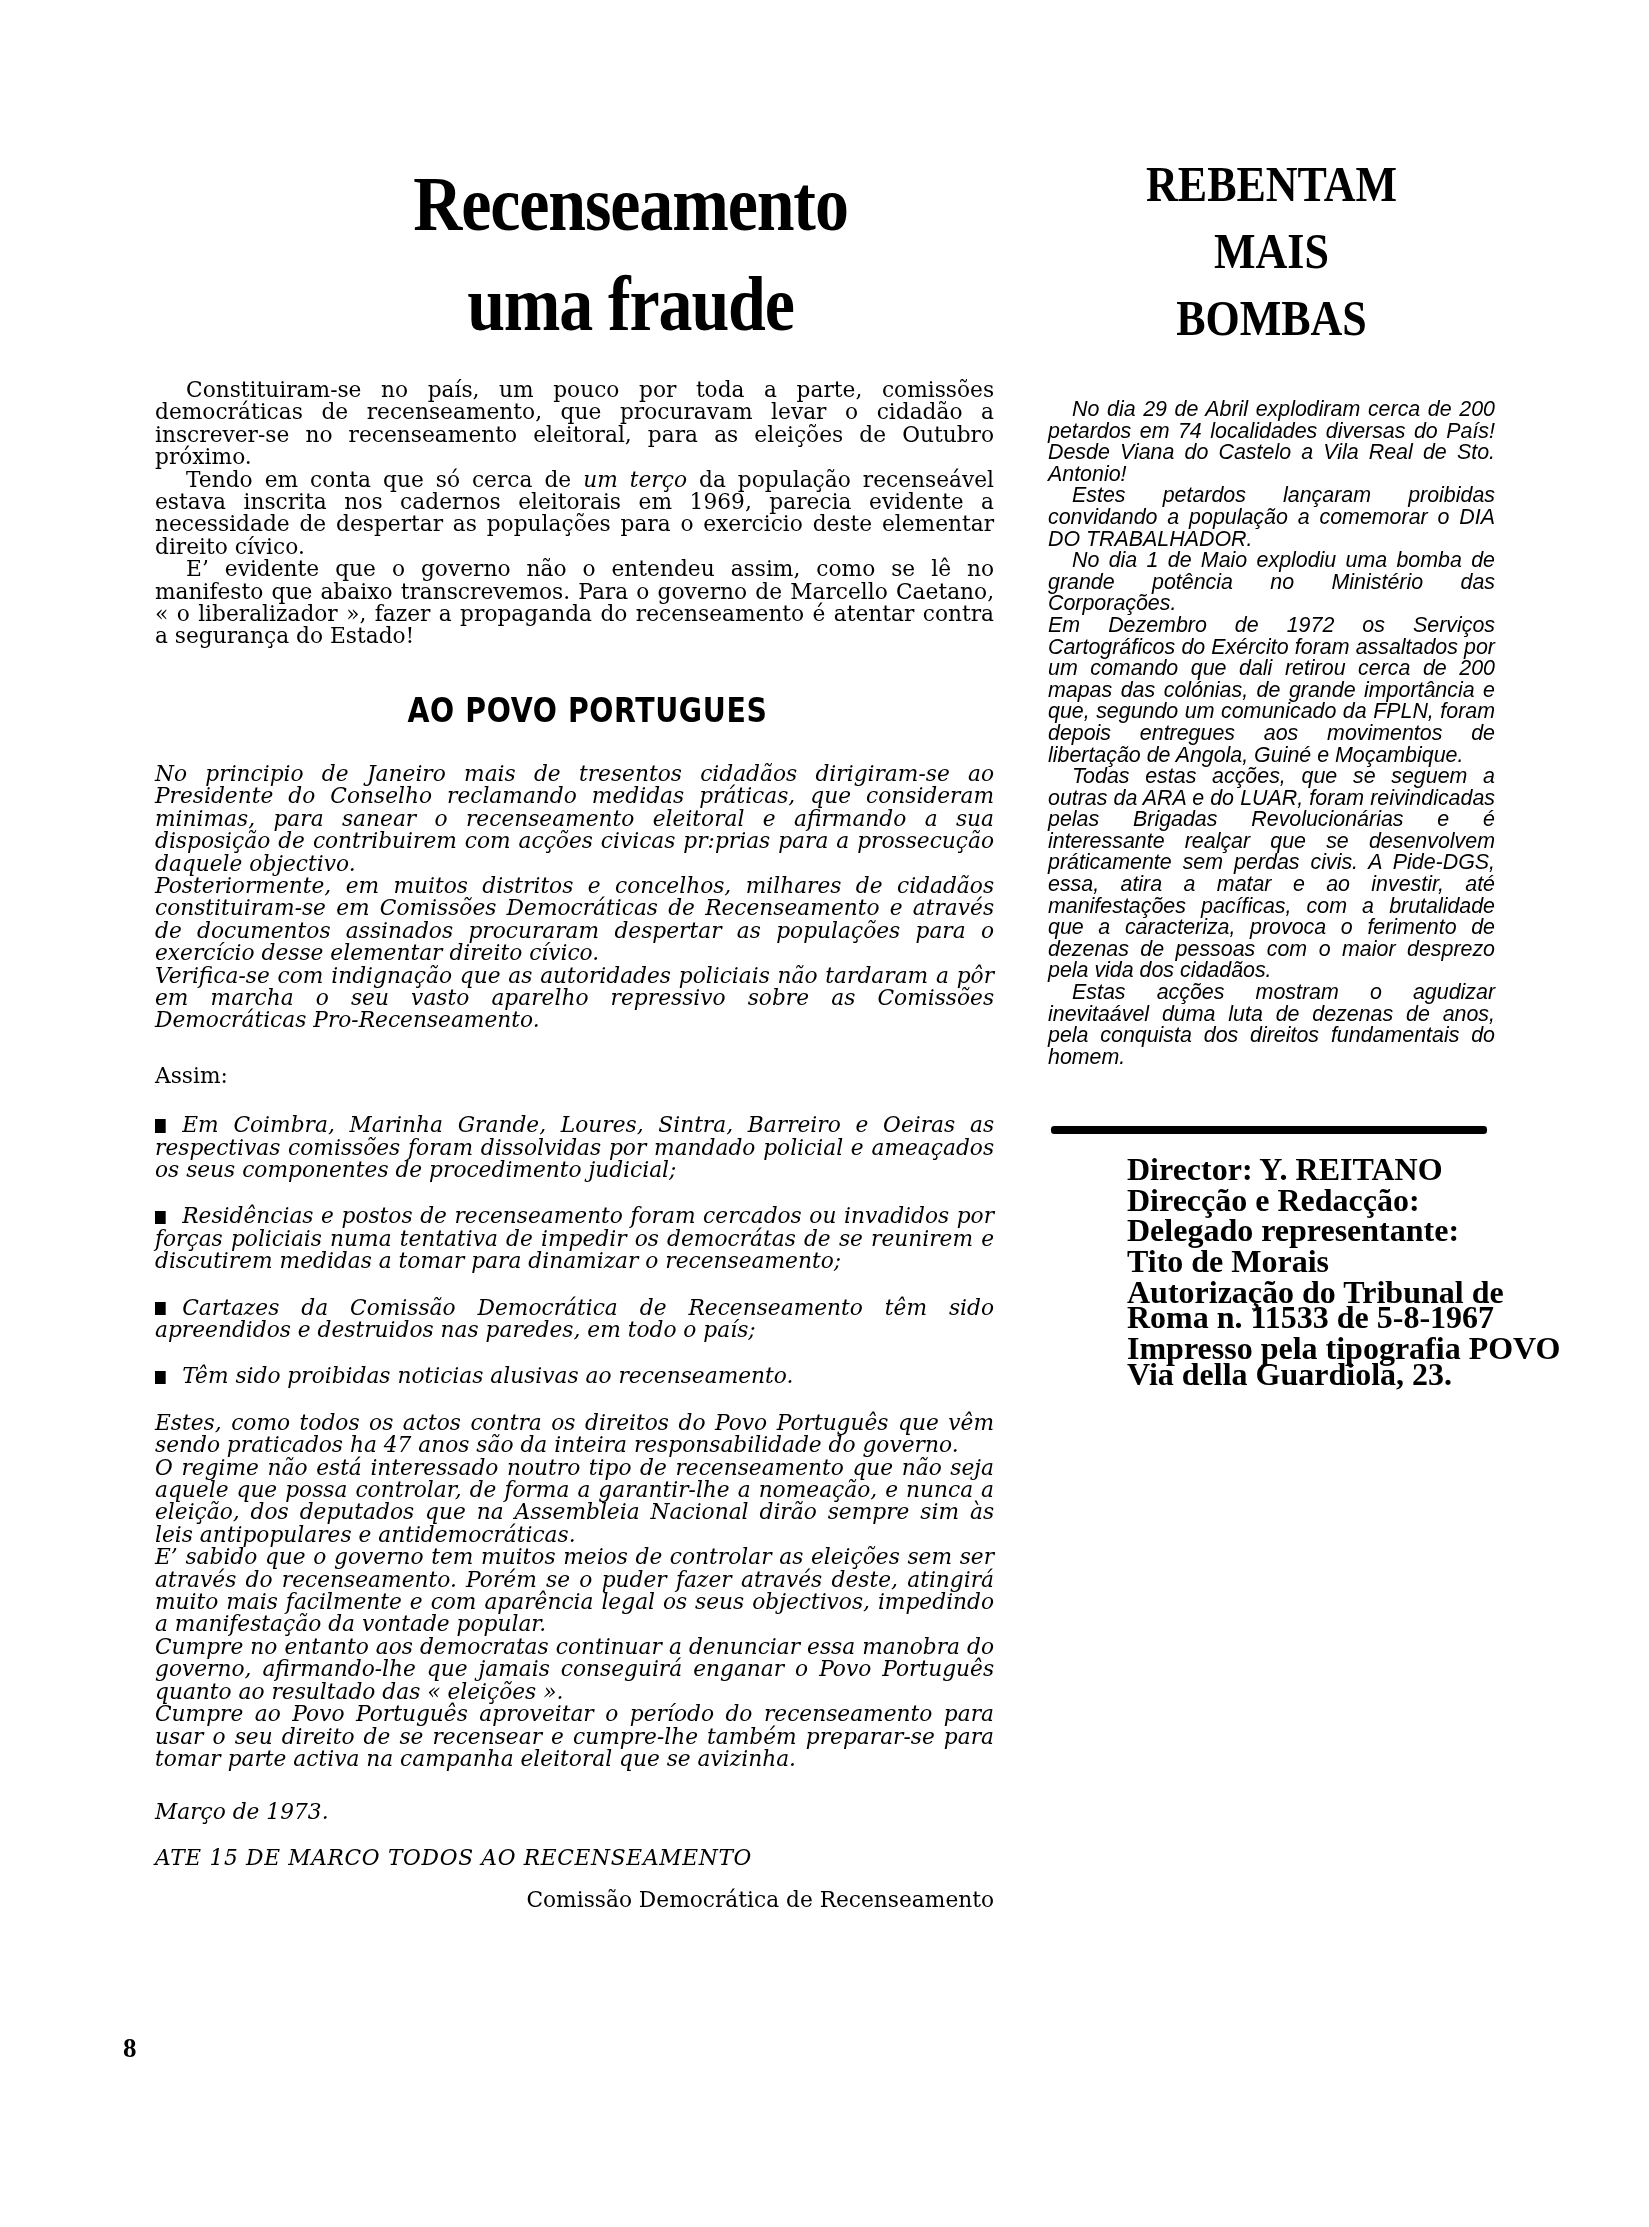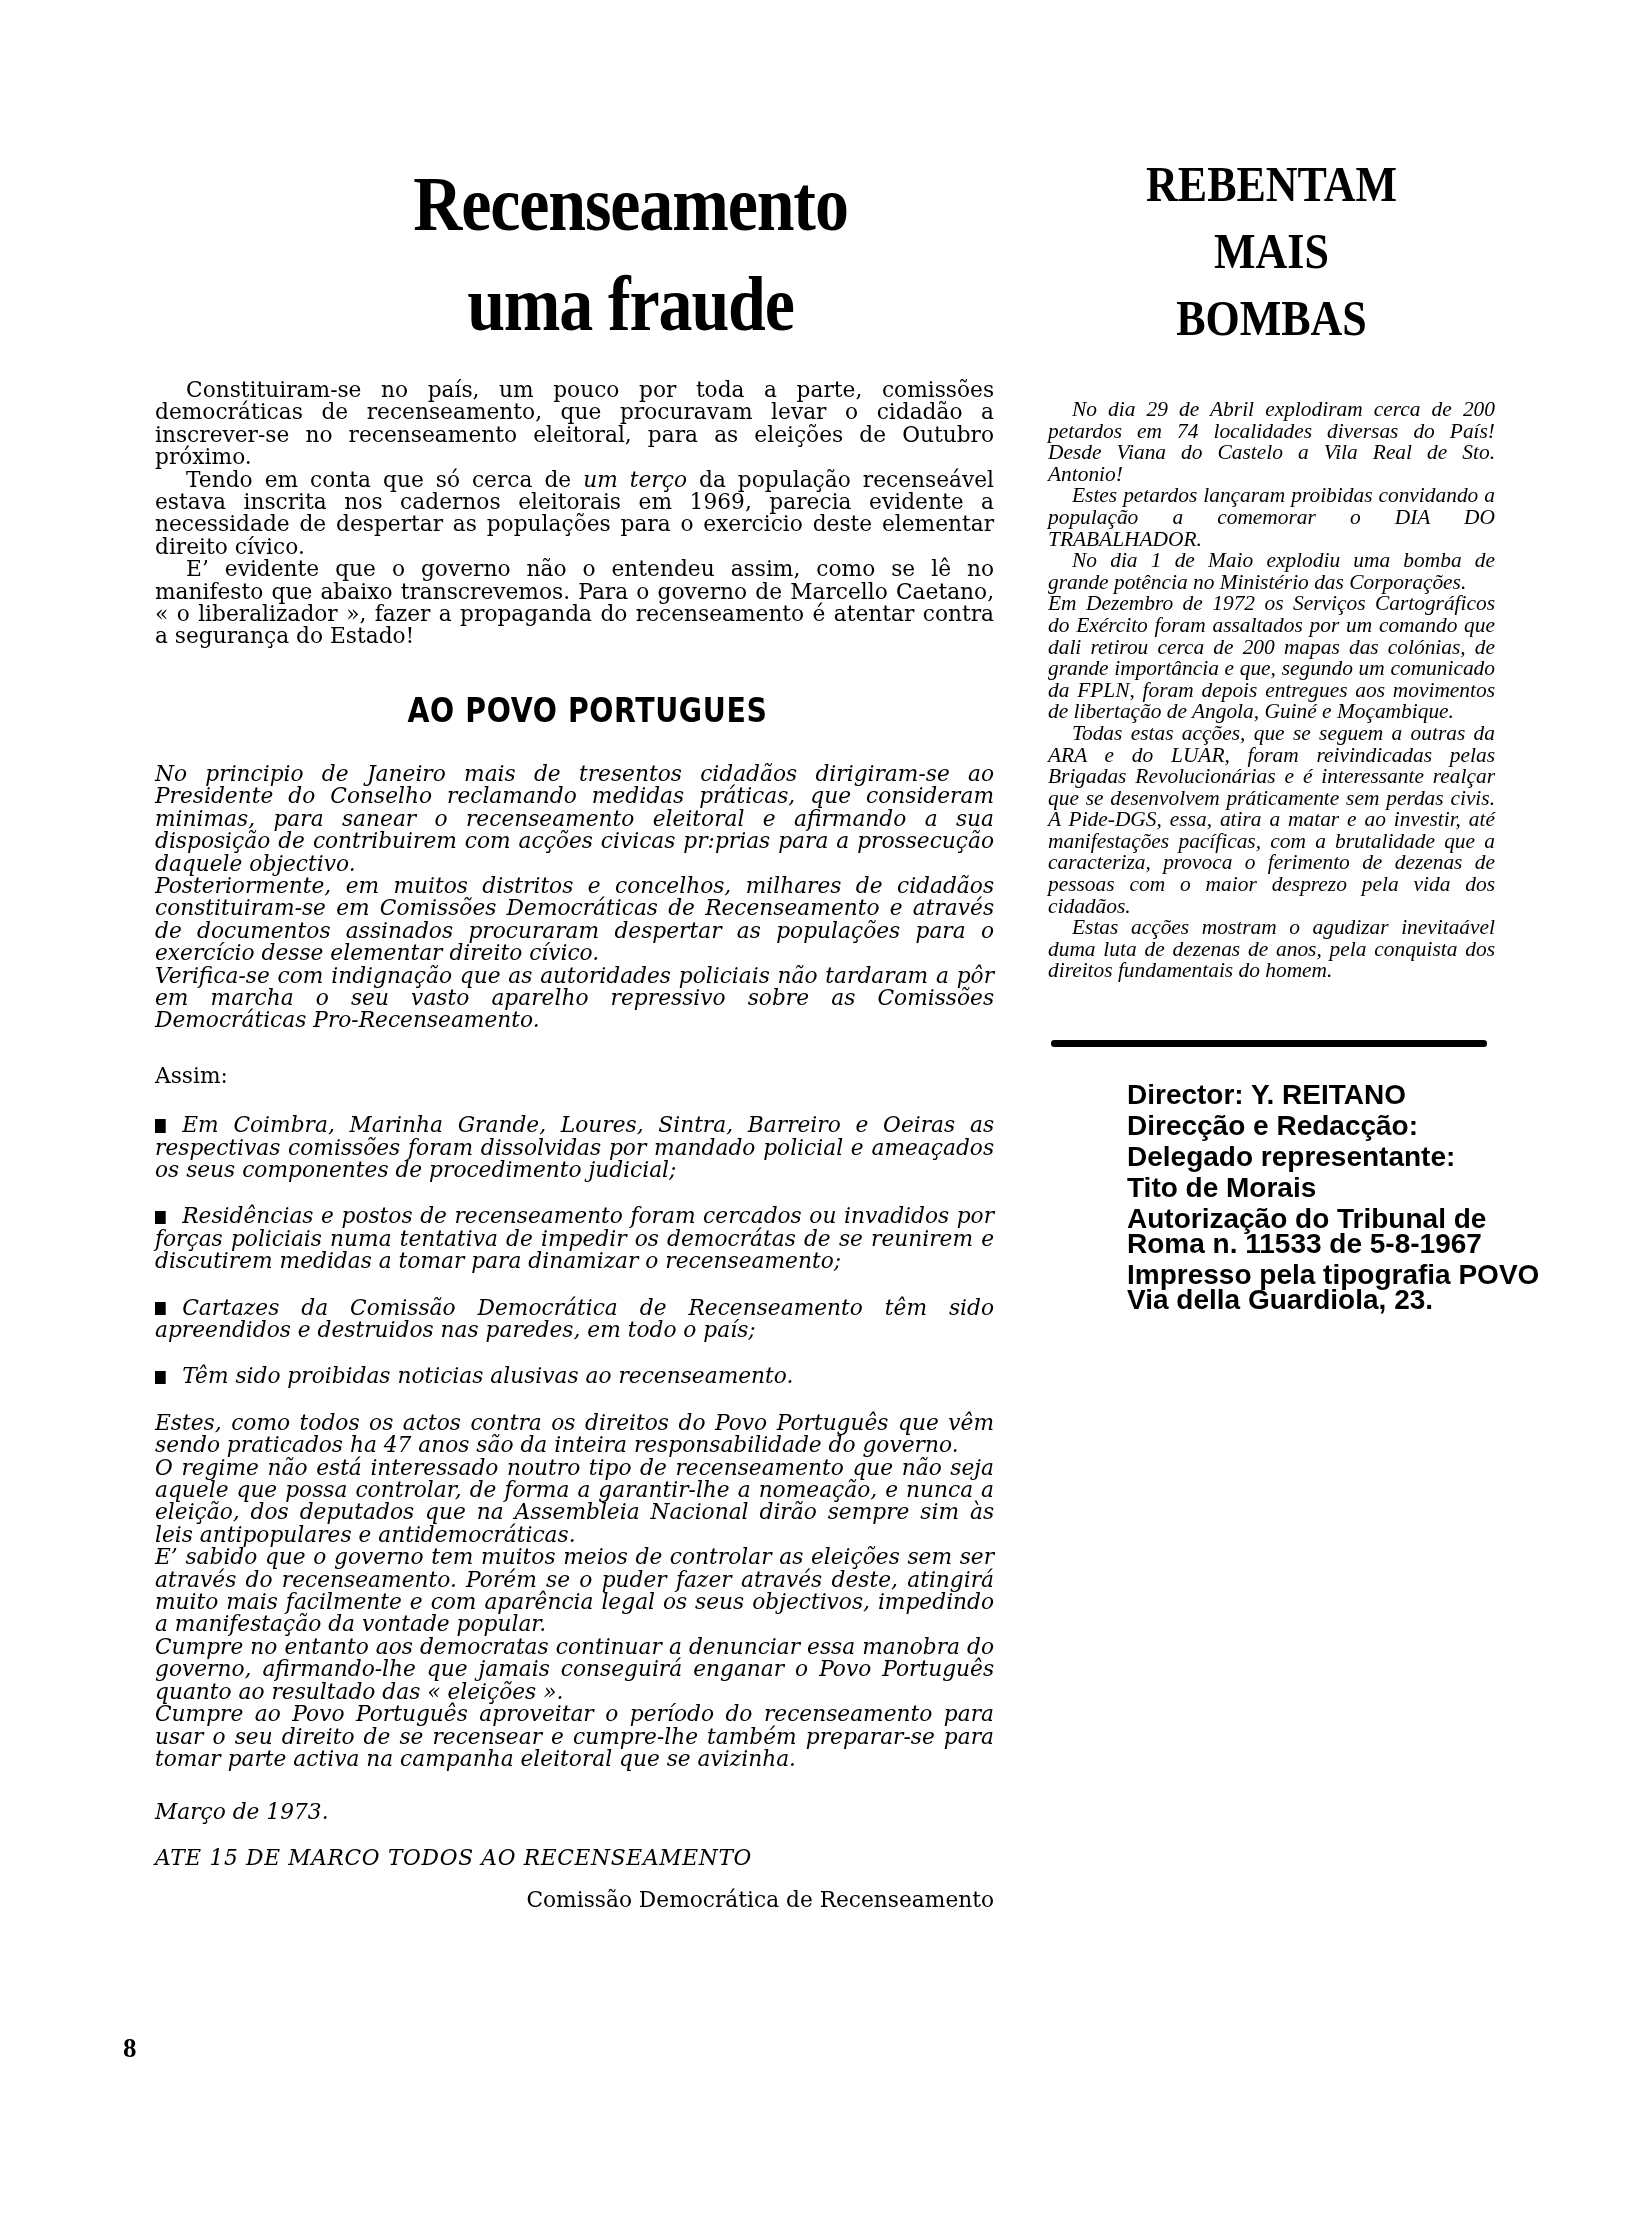--- a/index.html
+++ b/index.html
@@ -49,31 +49,31 @@
       font-style: normal; text-align: right; margin-top: 20px;
     }
 
     .side-title {
       font-family: "Liberation Serif", serif; font-weight: bold; text-align: center;
       font-size: 50px; line-height: 67px; margin: 0 0 47px 0;
       transform: scaleX(0.88);
     }
     .side-body p {
       margin: 0; font-style: italic; font-size: 21.4px; line-height: 21.6px;
-      text-align: justify; text-indent: 24px; font-family: Liberation Serif, serif;
+      text-align: justify; text-indent: 24px; font-family: Liberation Sans, sans-serif;
     }
     .side-body p.noindent { text-indent: 0; }
     .rule {
       height: 7.4px; background: #000; border-radius: 3.3px;
       margin: 58px 0 0 2.7px; width: 436px;
     }
     .masthead {
-      margin-top: 35px; padding-left: 79px;
-      font-family: Liberation Sans, sans-serif; font-weight: bold;
-      font-size: 28px; line-height: 25.4px;
+      margin-top: 23px; padding-left: 79px;
+      font-family: Liberation Serif, serif; font-weight: bold;
+      font-size: 32px; line-height: 25.4px;
     }
     .masthead .grp { margin-bottom: 5.4px; }
     .masthead .line { display: block; white-space: nowrap; }
 
     .page-number {
       position: absolute; left: 123px; top: 2033px;
       font-family: "Liberation Serif", serif; font-weight: bold; font-size: 27px;
     }
   </style>
 </head>

